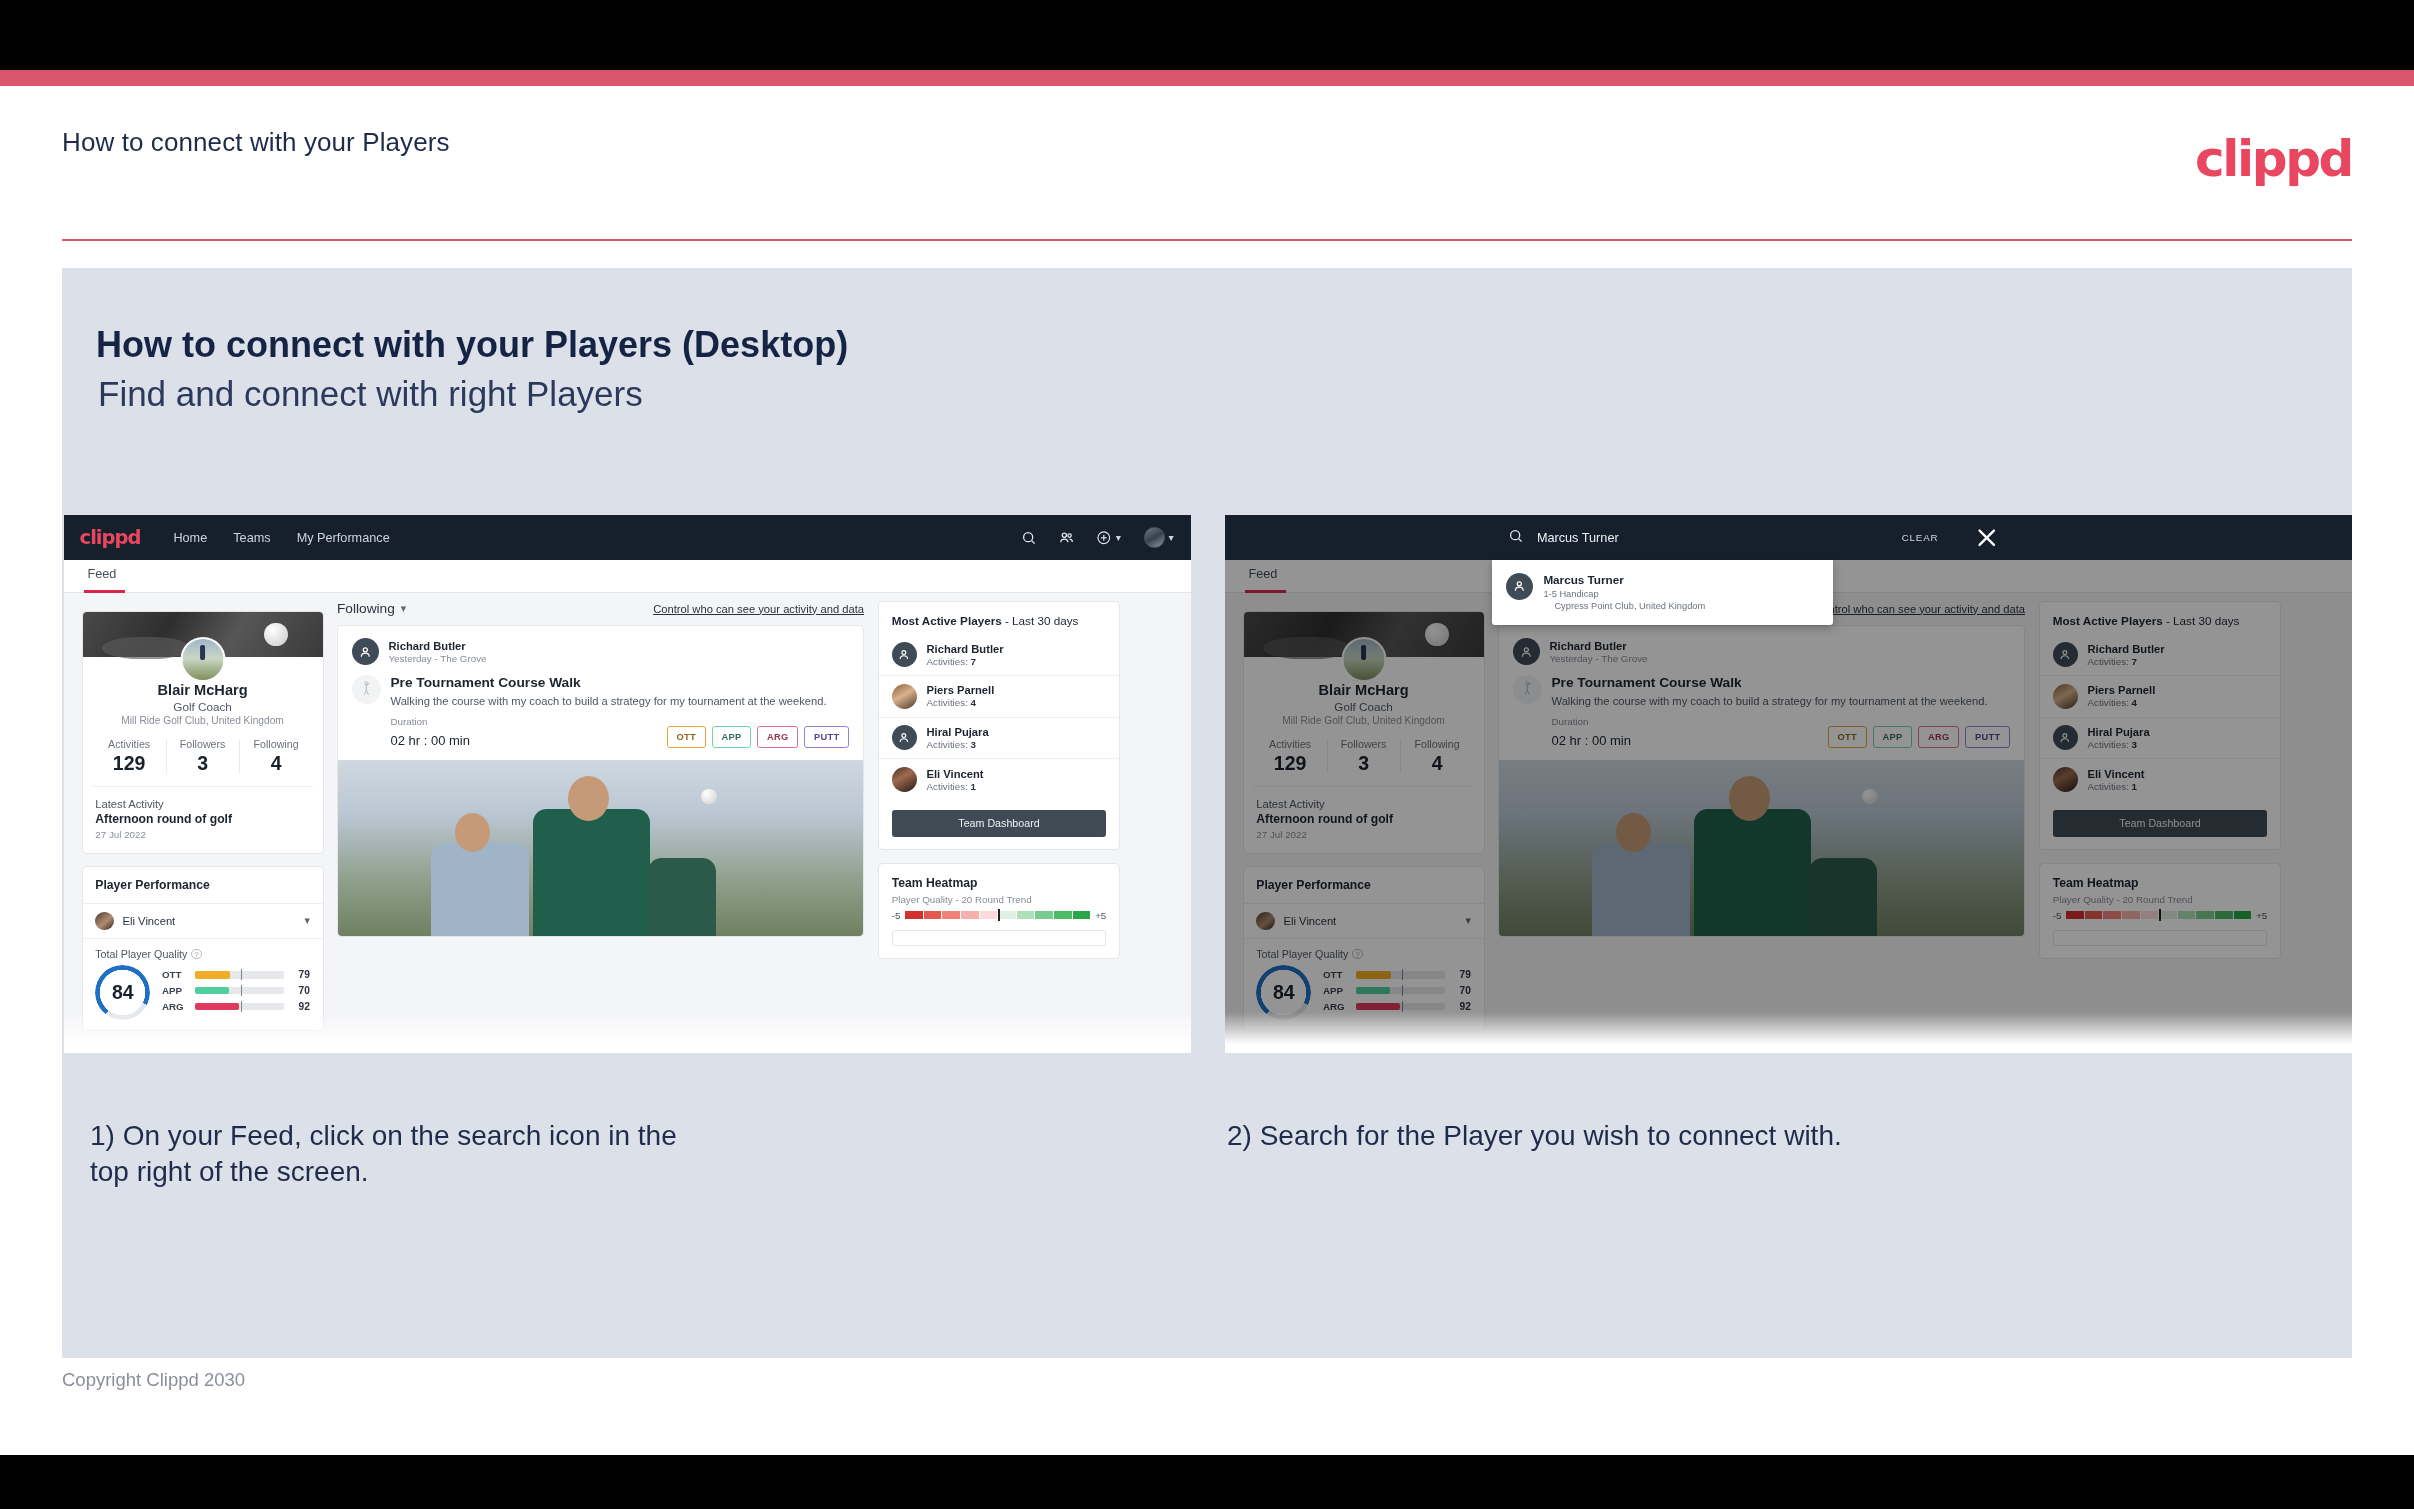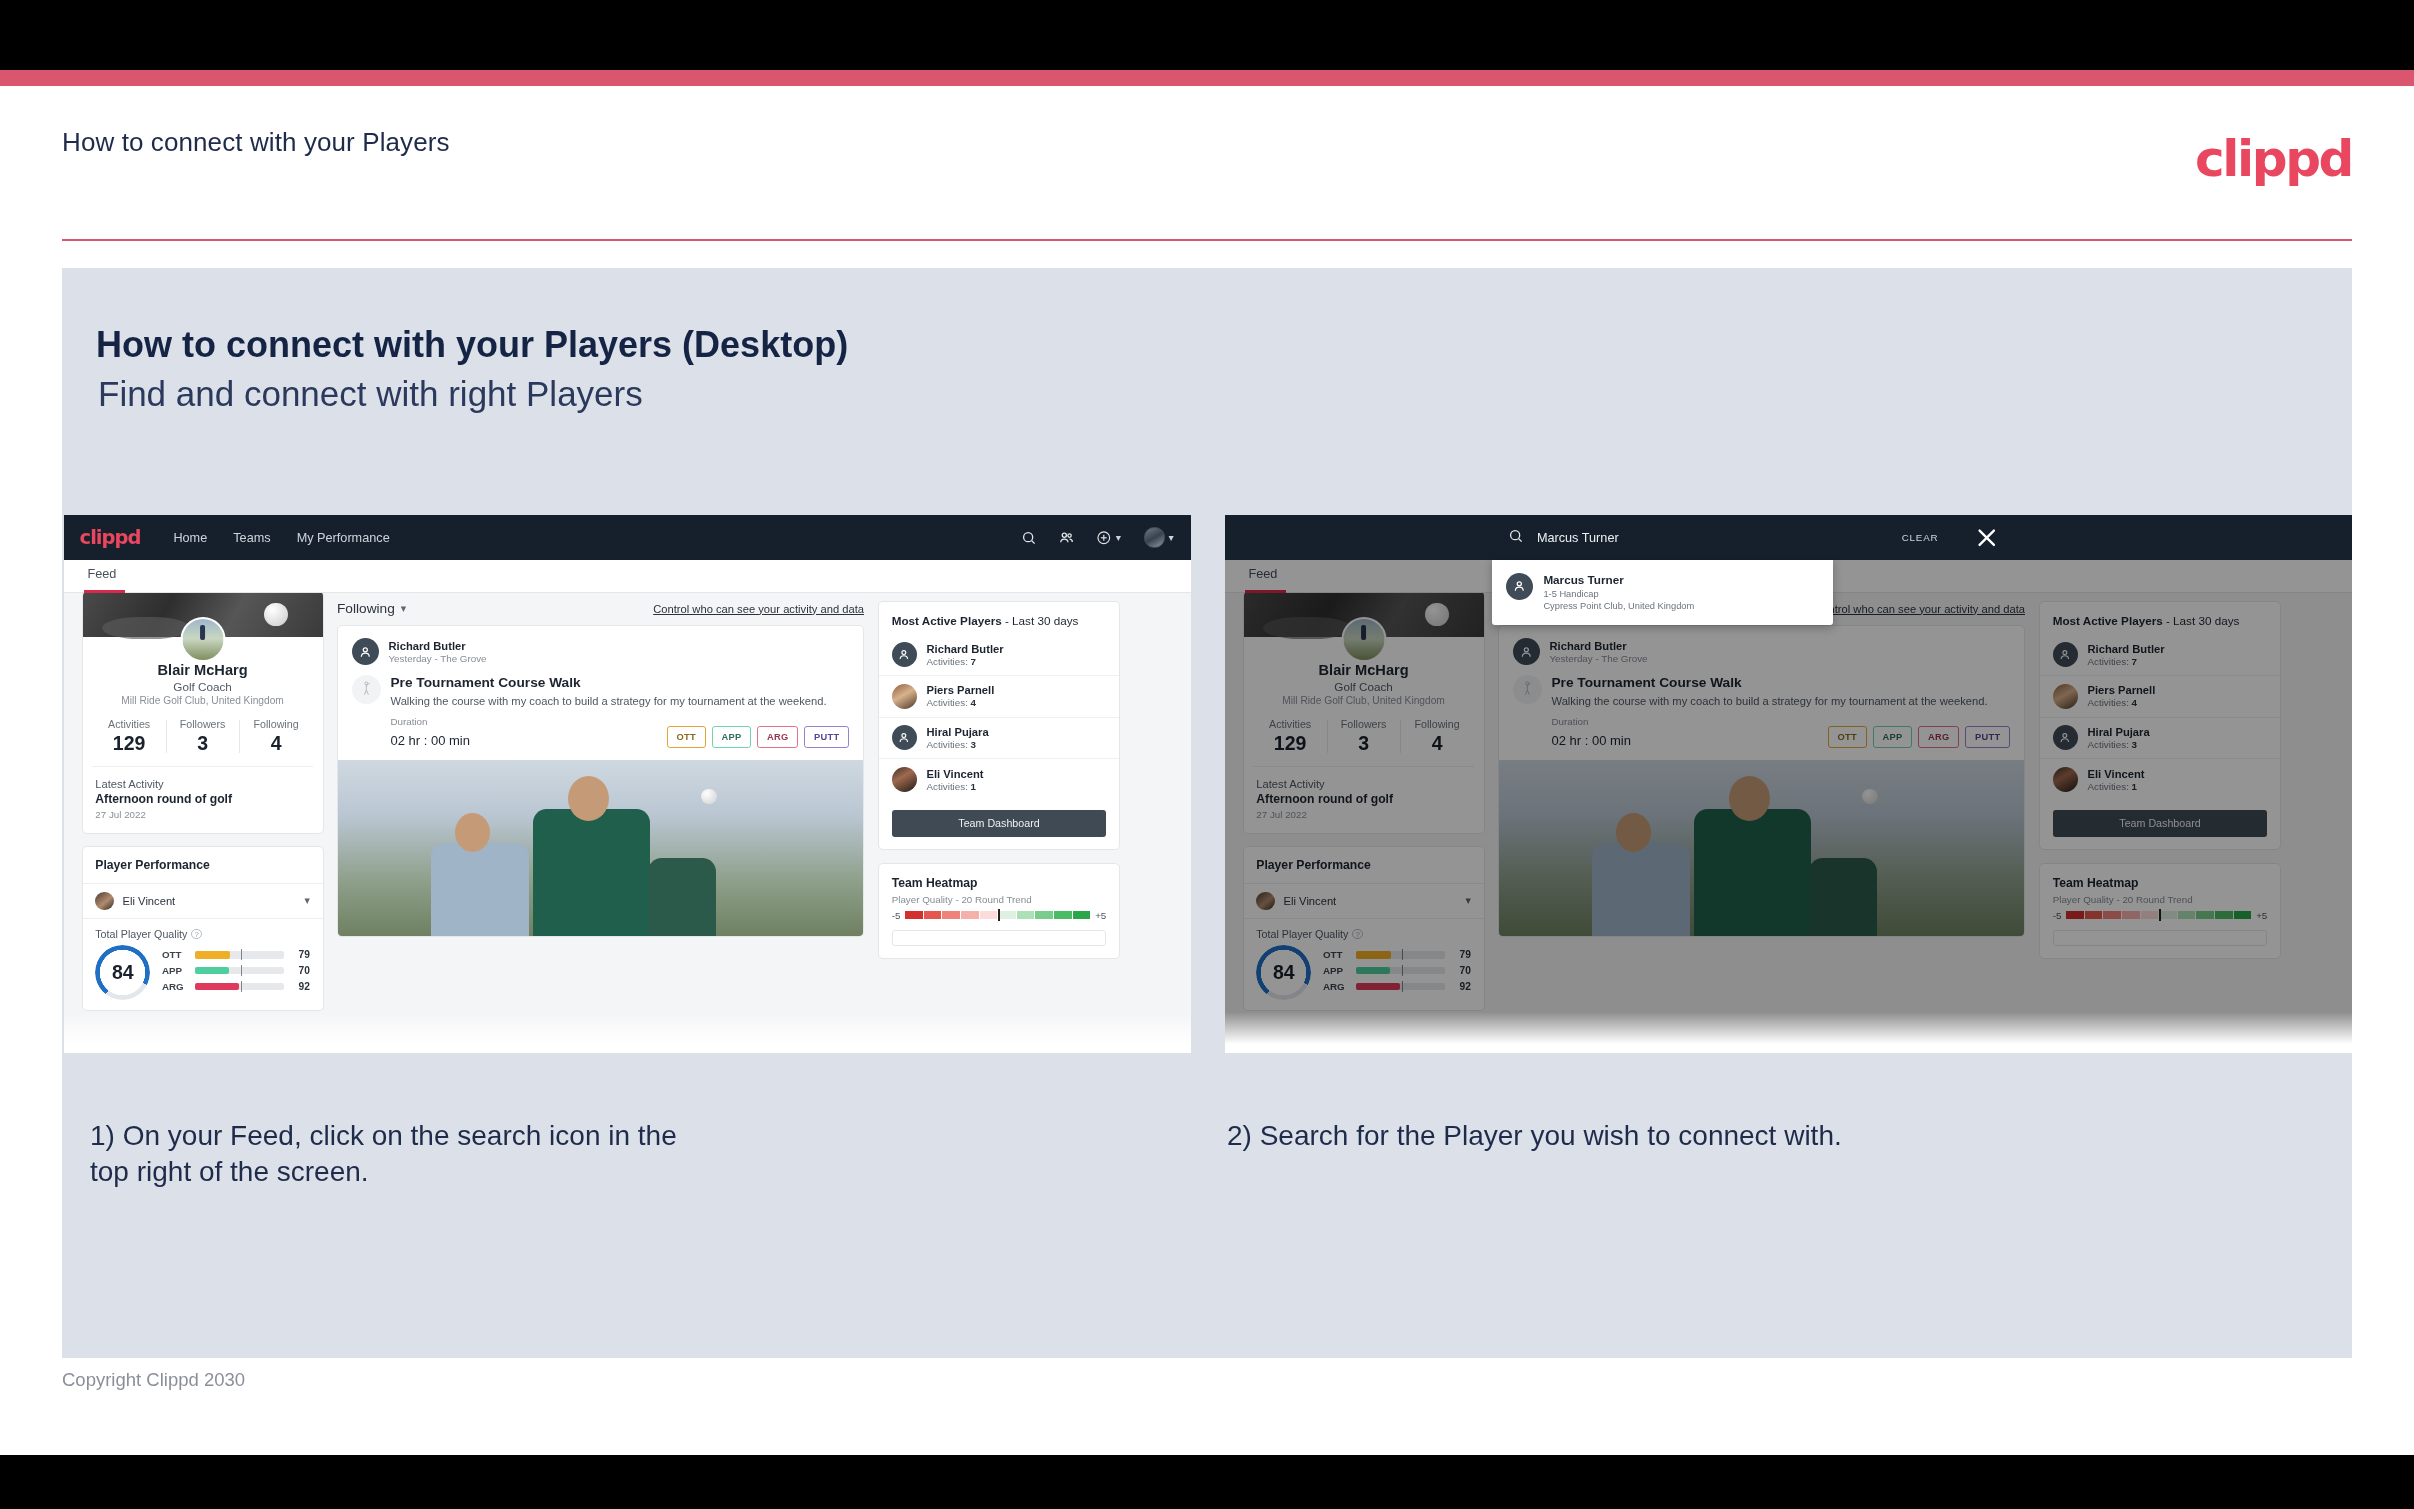--- a/index.html
+++ b/index.html
@@ -104,21 +104,21 @@
     position:absolute; left:19.5px; top:30px; width:41px; height:2.9px; background:#d9294a;
   }
 
   
   .page-bg {
     position:absolute; left:0; top:78px; width:100%; height:460px;
     background:#f4f5f7;
   }
 
   
-  .col-left  { position:absolute; left:17.6px;  top:76px; width:242px; }
+  .col-left  { position:absolute; left:17.6px;  top:96px; width:242px; }
   .col-mid   { position:absolute; left:273px; top:86px; width:527px; }
   .col-right { position:absolute; left:814px; top:86px; width:242px; }
 
   .card {
     background:#fff; border:1px solid #e4e6ea; border-radius:4.9px;
     margin-bottom:12.7px; overflow:hidden;
   }
 
   
   .cover {
@@ -293,21 +293,21 @@
     background:#fff; border-radius:0 0 2.9px 2.9px; box-shadow:0 2.9px 9.8px rgba(0,0,0,.25);
     padding:8.8px 0 10.7px;
   }
   .result-row { display:flex; gap:10.7px; padding:3.9px 13.7px; }
   .result-row .ra {
     width:27px; height:27px; border-radius:50%; background:#3f4b57; flex:none;
     display:flex; align-items:center; justify-content:center;
   }
   .result-row .rn { font-size:11.7px; font-weight:bold; color:#1c2430; }
   .result-row .rh { font-size:9.3px; color:#6b737d; margin-top:2.9px; }
-  .result-row .rc { font-size:9.3px; color:#6b737d; margin-top:2px; }
+  .result-row .rc { font-size:9.3px; color:#6b737d; margin-top:2px;margin-left:11px; }
 </style>
 </head>
 <body>
 
 <div class="top-black"></div>
 <div class="top-pink"></div>
 <div class="slide"></div>
 <div class="bottom-black"></div>
 
 <div class="hdr-title">How to connect with your Players</div>

